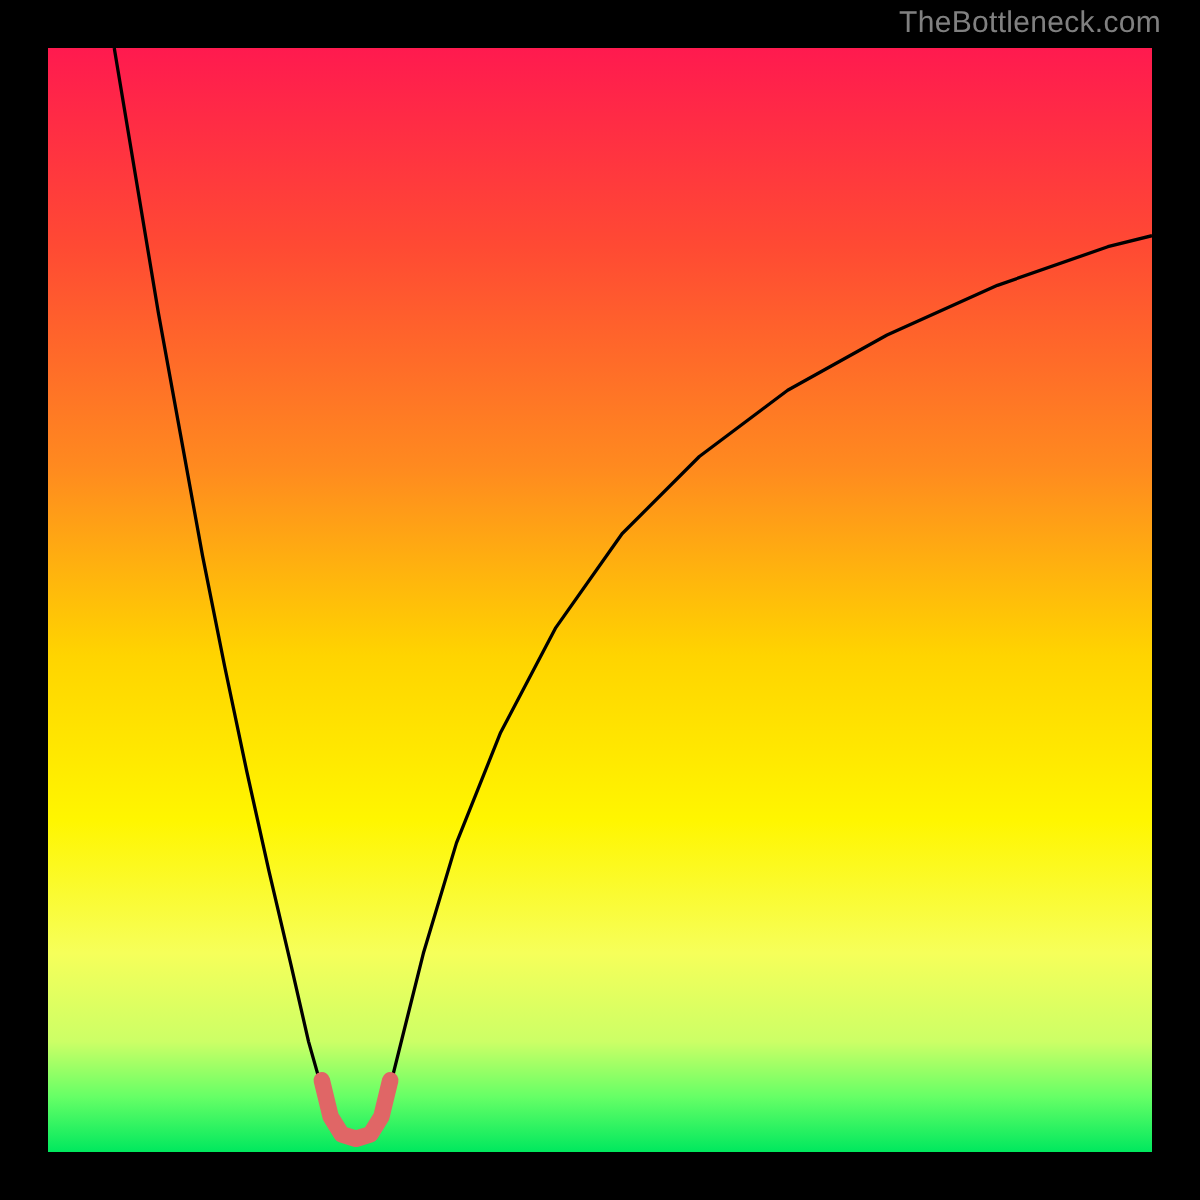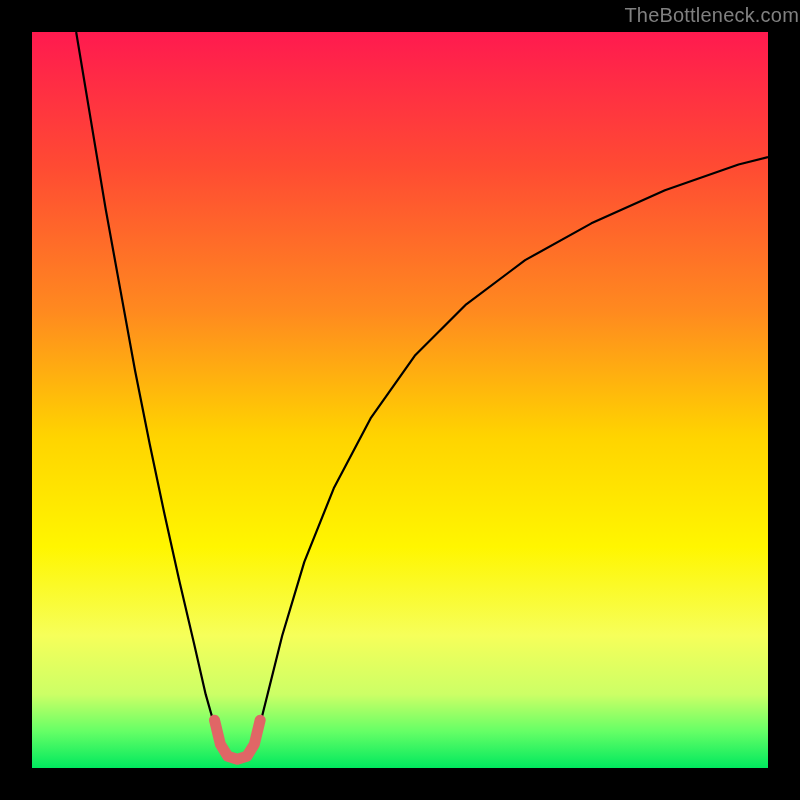--- a/index.html
+++ b/index.html
@@ -14,21 +14,21 @@
   .frame {
     position: absolute;
     top: 0;
     left: 0;
     width: 800px;
     height: 800px;
   }
   .watermark {
     position: absolute;
     top: 4px;
-    right: 1px;
+    right: 26px;
     color: #808080;
     font-size: 20px;
     font-family: Arial, sans-serif;
     letter-spacing: 0.2px;
     z-index: 20;
   }
   svg {
     position: absolute;
     top: 0;
     left: 0;

